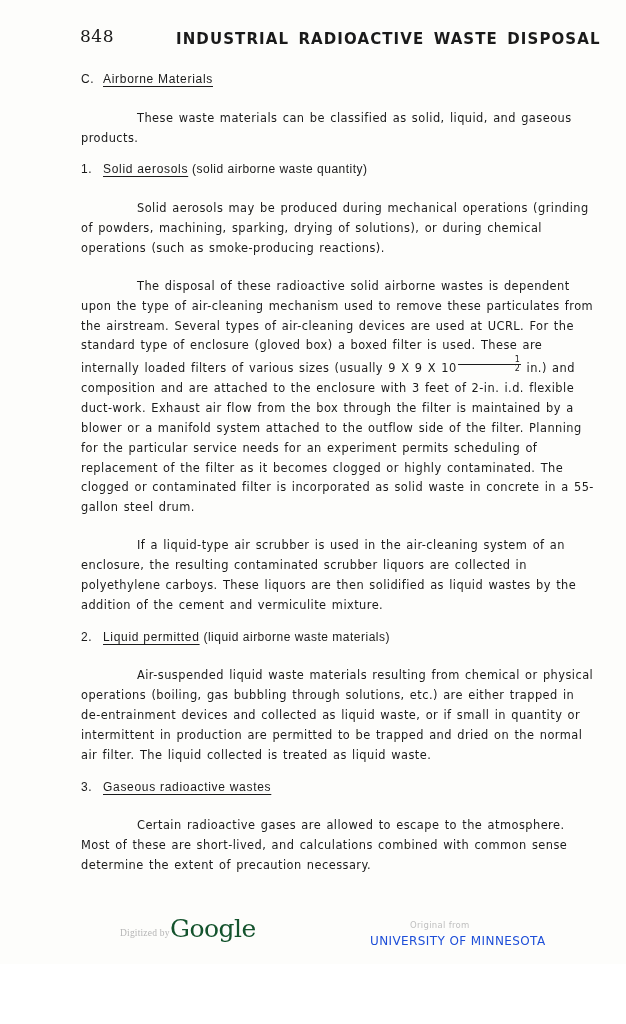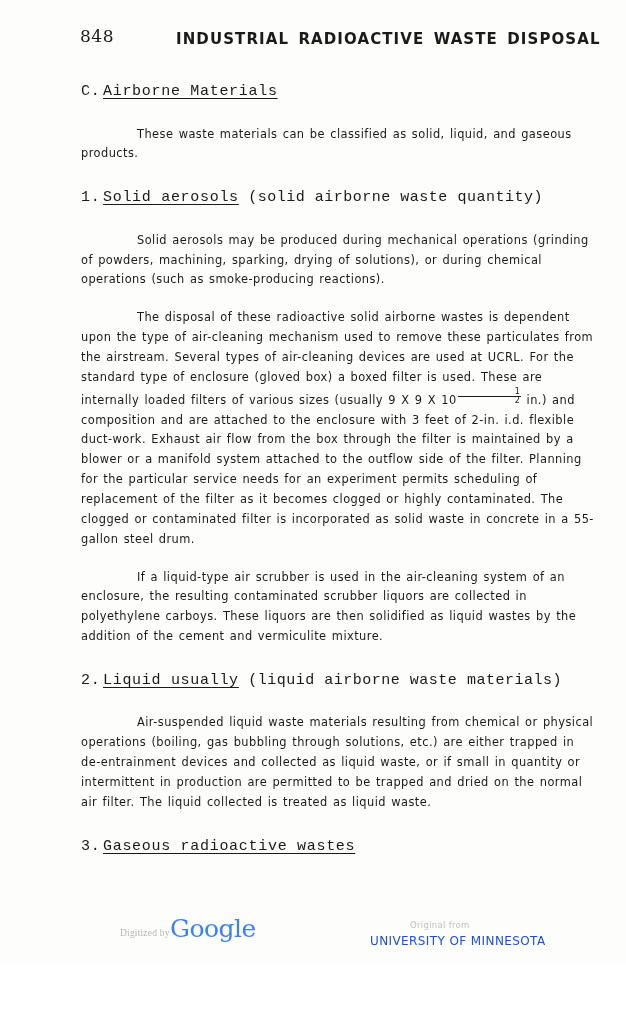--- a/index.html
+++ b/index.html
@@ -44,25 +44,25 @@
   .body {
     position: absolute;
     top: 58px;
     left: 81px;
     width: 516px;
   }
   .sec {
     margin-bottom: 2px;
   }
   .sec-head {
-    font-size: 15px;
+    font-size: 12px;
     letter-spacing: 0.7px;
-    font-family: Liberation Mono, monospace;
+    font-family: Liberation Sans, sans-serif;
     line-height: 1.9;
-    margin-top: 20px;
+    margin-top: 10px;
     white-space: nowrap;
   }
   .sec-num {
     display: inline-block;
     width: 22px;
   }
   .sec-title {
     text-decoration: underline;
     text-underline-offset: 2.5px;
   }
@@ -112,21 +112,21 @@
     font-family: Liberation Serif, serif;
     color: #b5b5b5;
     letter-spacing: 0.2px;
   }
   .google {
     position: absolute;
     left: 170px;
     top: 2px;
     font-size: 25px;
     font-family: "DejaVu Serif", serif;
-    color: #3b82f6;
+    color: #14532d;
     letter-spacing: -0.5px;
   }
   .orig-from {
     position: absolute;
     left: 410px;
     top: 8px;
     font-size: 8.5px;
     font-family: "DejaVu Sans", sans-serif;
     color: #c0c0c0;
     letter-spacing: 0.3px;
@@ -164,29 +164,30 @@
       <div class="sec-head">
         <span class="sec-num">1.</span><span class="sec-title">Solid aerosols</span><span class="sec-rest">&nbsp;</span><span class="sec-rest">(solid airborne waste quantity)</span>
       </div>
       <p class="para">Solid aerosols may be produced during mechanical operations (grinding of powders, machining, sparking, drying of solutions), or during chemical operations (such as smoke-producing reactions).</p>
       <p class="para"><span>The disposal of these radioactive solid airborne wastes is dependent upon the type of air-cleaning mechanism used to remove these particulates from the airstream.  Several types of air-cleaning devices are used at UCRL. For the standard type of enclosure (gloved box) a boxed filter is used.  These are internally loaded filters of various sizes (usually 9 X 9 X 10</span><span class="frac"><span class="num">1</span><span class="den">2</span></span><span> in.) and composition and are attached to the enclosure with 3 feet of 2-in. i.d. flexible duct-work.  Exhaust air flow from the box through the filter is maintained by a blower or a manifold system attached to the outflow side of the filter. Planning for the particular service needs for an experiment permits scheduling of replacement of the filter as it becomes clogged or highly contaminated. The clogged or contaminated filter is incorporated as solid waste in concrete in a 55-gallon steel drum.</span></p>
       <p class="para">If a liquid-type air scrubber is used in the air-cleaning system of an enclosure, the resulting contaminated scrubber liquors are collected in polyethylene carboys.  These liquors are then solidified as liquid wastes by the addition of the cement and vermiculite mixture.</p>
     </div>
 
     <div class="sec">
       <div class="sec-head">
-        <span class="sec-num">2.</span><span class="sec-title">Liquid usually</span><span class="sec-rest">&nbsp;</span><span class="sec-rest">(liquid airborne waste materials)</span>
+        <span class="sec-num">2.</span><span class="sec-title">Liquid permitted</span><span class="sec-rest">&nbsp;</span><span class="sec-rest">(liquid airborne waste materials)</span>
       </div>
       <p class="para">Air-suspended liquid waste materials resulting from chemical or physical operations (boiling, gas bubbling through solutions, etc.) are either trapped in de-entrainment devices and collected as liquid waste, or if small in quantity or intermittent in production are permitted to be trapped and dried on the normal air filter.  The liquid collected is treated as liquid waste.</p>
     </div>
 
     <div class="sec">
       <div class="sec-head">
         <span class="sec-num">3.</span><span class="sec-title">Gaseous radioactive wastes</span>
       </div>
+      <p class="para">Certain radioactive gases are allowed to escape to the atmosphere. Most of these are short-lived, and calculations combined with common sense determine the extent of precaution necessary.</p>
     </div>
 
   </div>
 
   <div class="footer">
     <div class="digitized">Digitized by</div>
     <div class="google">Google</div>
     <div class="orig-from">Original from</div>
     <div class="institution">UNIVERSITY OF MINNESOTA</div>
   </div>

